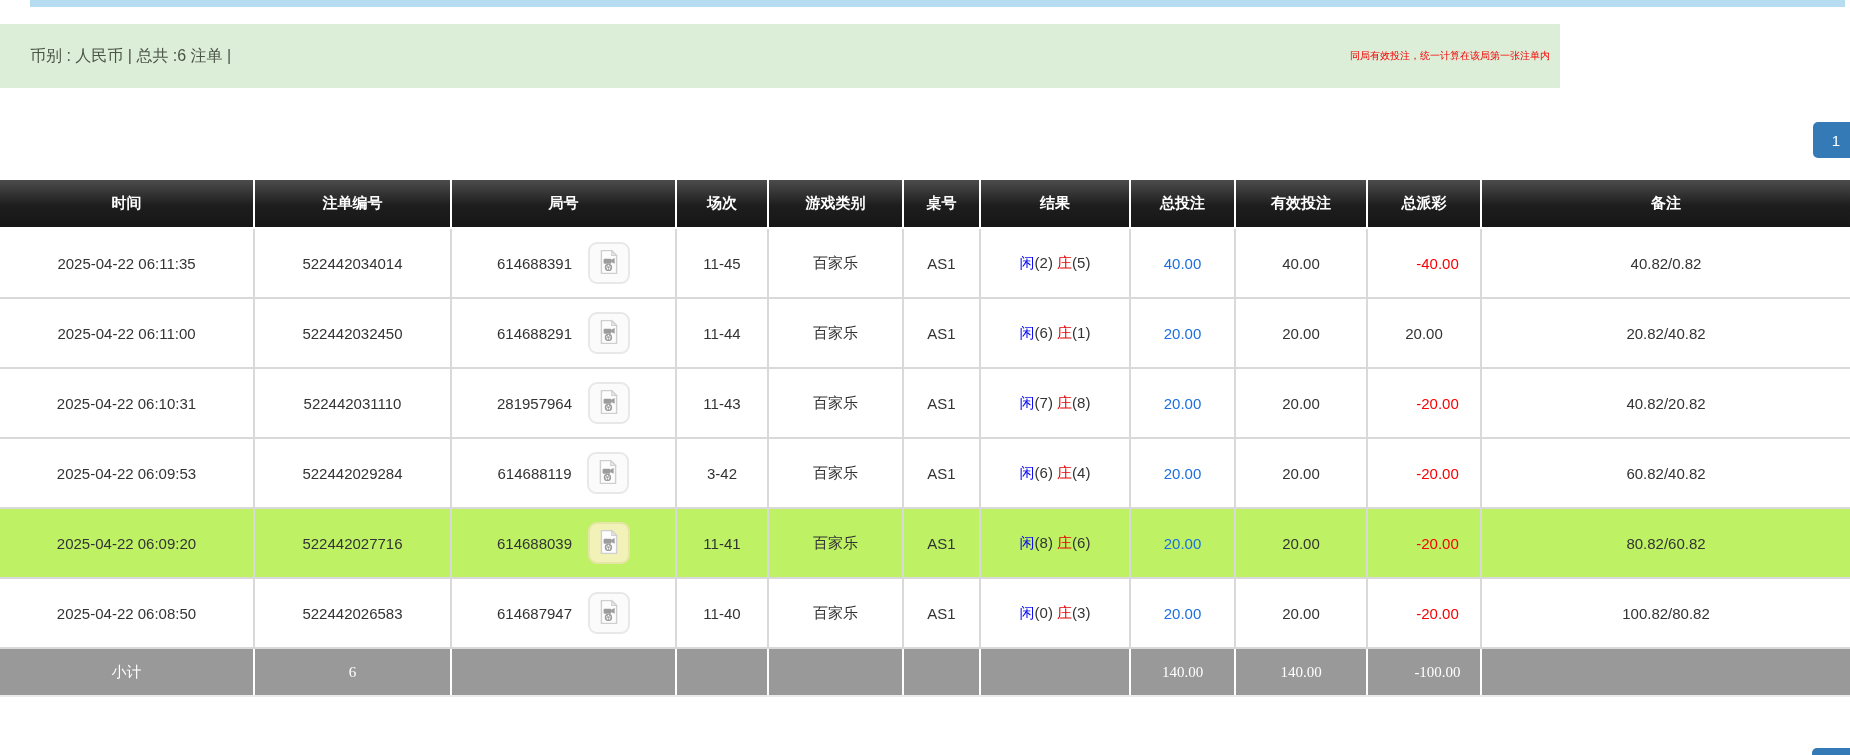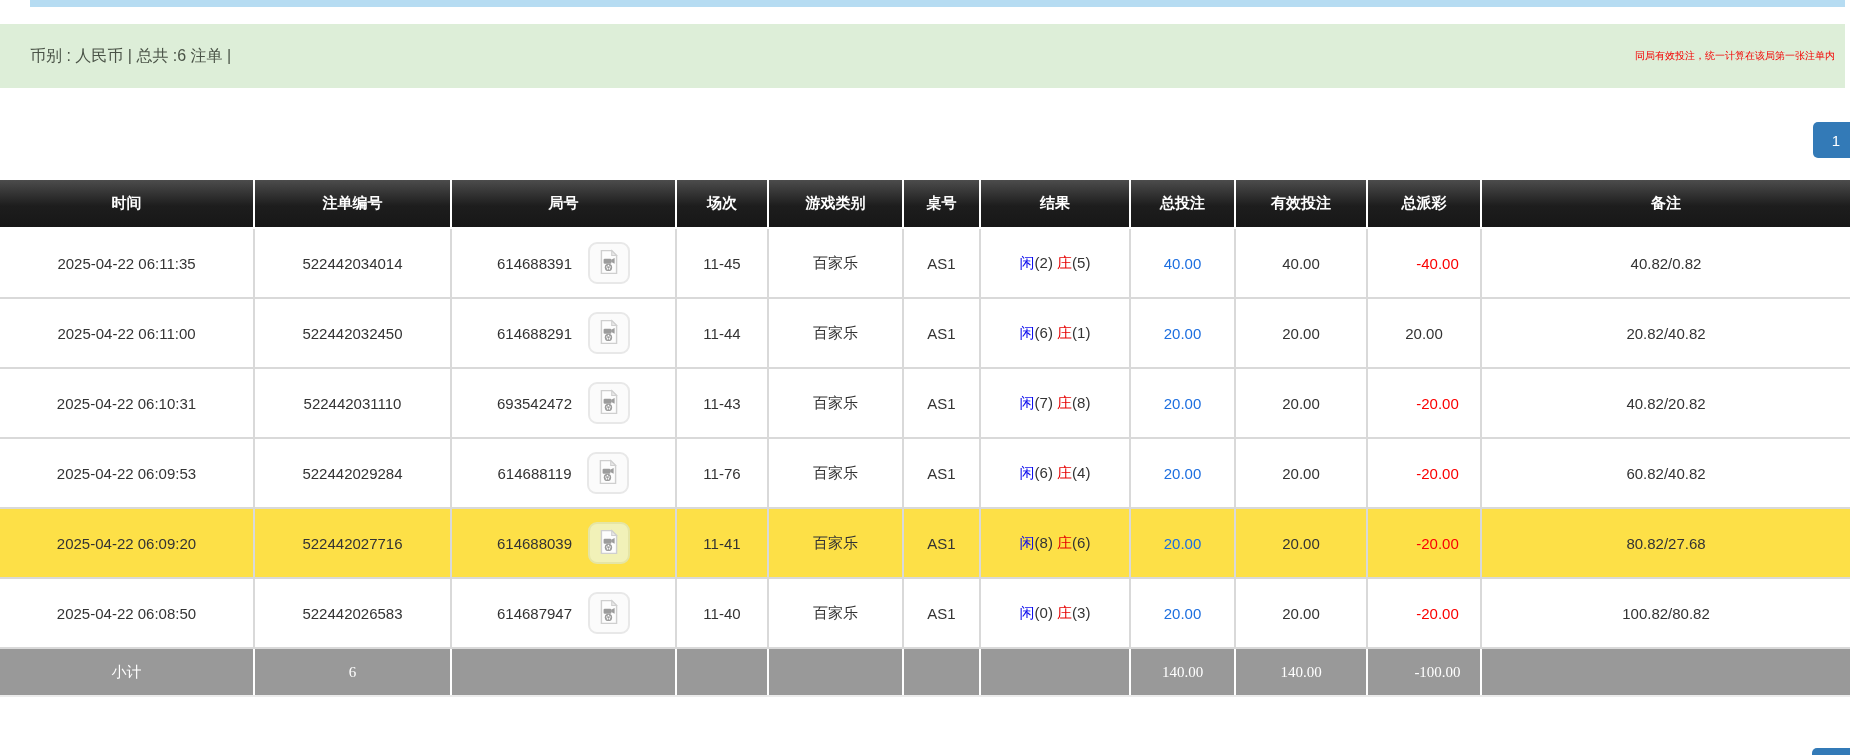--- a/index.html
+++ b/index.html
@@ -2,21 +2,21 @@
 <html><head>
 <meta charset="utf-8">
 <style>
   html,body{margin:0;padding:0;overflow:hidden;}
   body{
     width:1850px;height:755px;position:relative;background:#fff;
     font-family:"Liberation Sans","DejaVu Sans",sans-serif;color:#333;
   }
   .top-strip{position:absolute;top:0;left:30px;width:1815px;height:7px;background:#b6dcf2;}
   .notice-bar{
-    position:absolute;top:24px;left:0;width:1845px;height:64px;background:#ddeed8;
+    position:absolute;top:24px;left:0;width:1560px;height:64px;background:#ddeed8;
     display:flex;align-items:center;justify-content:space-between;
     padding:0 10px 0 30px;box-sizing:border-box;font-size:16px;color:#4a5347;
   }
   .notice-right{color:#f40000;font-size:10px;}
   .pager{
     position:absolute;background:#337ab7;color:#fff;display:flex;align-items:center;
     justify-content:center;font-size:15px;border-radius:5px;cursor:pointer;
   }
   .pager.top{left:1813px;top:122px;width:46px;height:36px;}
   .pager.bottom{left:1812px;top:748px;width:46px;height:36px;}
@@ -28,21 +28,21 @@
     height:45px;color:#fff;font-weight:bold;font-size:15px;text-align:center;
     background:linear-gradient(to bottom,#4c4c4c 0%,#1d1d1d 55%,#171717 100%);
     border-right:2px solid #fff;border-bottom:2px solid #fff;
   }
   thead th:last-child{border-right:none;}
   tbody.data td{
     height:66px;text-align:center;background:#fff;
     border-right:2px solid #d9d9d9;border-bottom:2px solid #d9d9d9;
   }
   tbody.data td:last-child{border-right:none;}
-  tbody.data tr.hl td{background:#fde047;}
+  tbody.data tr.hl td{background:#bef264;}
   tbody.totals td{
     height:44px;text-align:center;background:#999999;color:#fff;
     border-right:2px solid #fff;border-bottom:2px solid #fff;font-family:Liberation Serif, serif;
   }
   tbody.totals td:last-child{border-right:none;}
   tbody.totals tr:last-child td{border-bottom:2px solid #ececec;}
   .round-wrap{display:flex;align-items:center;justify-content:center;gap:16px;}
   .vid-btn{
     display:inline-flex;align-items:center;justify-content:center;width:42px;height:42px;
     border:2px solid #e8e8e8;border-radius:9px;background:#fbfbfb;cursor:pointer;padding:0;
@@ -156,21 +156,21 @@
         <td><a class="bet-link">20.00</a></td>
         <td>20.00</td>
         <td>20.00</td>
         <td>20.82/40.82</td>
       </tr>
       <tr>
         <td>2025-04-22 06:10:31</td>
         <td>522442031110</td>
         <td>
           <div class="round-wrap">
-            <span>693542472</span>
+            <span>281957964</span>
             <button class="vid-btn">
               <span><svg viewBox="0 0 24 24" width="26" height="26" aria-hidden="true">
                   <path d="M5 1.5h9.5L19 6v16.5H5z" fill="#fdfdfd" stroke="#cfcfcf" stroke-width="1.3"></path>
                   <path d="M14.5 1.5L19 6h-4.5z" fill="#e9e9e9" stroke="#cfcfcf" stroke-width="1"></path>
                   <rect x="7" y="9" width="7.2" height="4.6" rx="1" fill="#9c9c9c"></rect>
                   <path d="M14 9.9l3.2-1.7v5.4L14 11.9z" fill="#9c9c9c"></path>
                   <circle cx="11.5" cy="17" r="3.4" fill="#9c9c9c"></circle>
                   <circle cx="11.5" cy="15.4" r="0.75" fill="#fff"></circle>
                   <circle cx="10" cy="16.6" r="0.75" fill="#fff"></circle>
                   <circle cx="13" cy="16.6" r="0.75" fill="#fff"></circle>
@@ -204,21 +204,21 @@
                   <circle cx="11.5" cy="17" r="3.4" fill="#9c9c9c"></circle>
                   <circle cx="11.5" cy="15.4" r="0.75" fill="#fff"></circle>
                   <circle cx="10" cy="16.6" r="0.75" fill="#fff"></circle>
                   <circle cx="13" cy="16.6" r="0.75" fill="#fff"></circle>
                   <circle cx="10.6" cy="18.3" r="0.75" fill="#fff"></circle>
                   <circle cx="12.4" cy="18.3" r="0.75" fill="#fff"></circle>
                 </svg></span>
             </button>
           </div>
         </td>
-        <td>11-76</td>
+        <td>3-42</td>
         <td>百家乐</td>
         <td>AS1</td>
         <td><span class="r-player">闲</span><span class="r-num">(6) </span><span class="r-banker">庄</span><span class="r-num">(4)</span></td>
         <td><a class="bet-link">20.00</a></td>
         <td>20.00</td>
         <td class="neg">-20.00</td>
         <td>60.82/40.82</td>
       </tr>
       <tr class="hl">
         <td>2025-04-22 06:09:20</td>
@@ -242,21 +242,21 @@
             </button>
           </div>
         </td>
         <td>11-41</td>
         <td>百家乐</td>
         <td>AS1</td>
         <td><span class="r-player">闲</span><span class="r-num">(8) </span><span class="r-banker">庄</span><span class="r-num">(6)</span></td>
         <td><a class="bet-link">20.00</a></td>
         <td>20.00</td>
         <td class="neg">-20.00</td>
-        <td>80.82/27.68</td>
+        <td>80.82/60.82</td>
       </tr>
       <tr>
         <td>2025-04-22 06:08:50</td>
         <td>522442026583</td>
         <td>
           <div class="round-wrap">
             <span>614687947</span>
             <button class="vid-btn">
               <span><svg viewBox="0 0 24 24" width="26" height="26" aria-hidden="true">
                   <path d="M5 1.5h9.5L19 6v16.5H5z" fill="#fdfdfd" stroke="#cfcfcf" stroke-width="1.3"></path>

